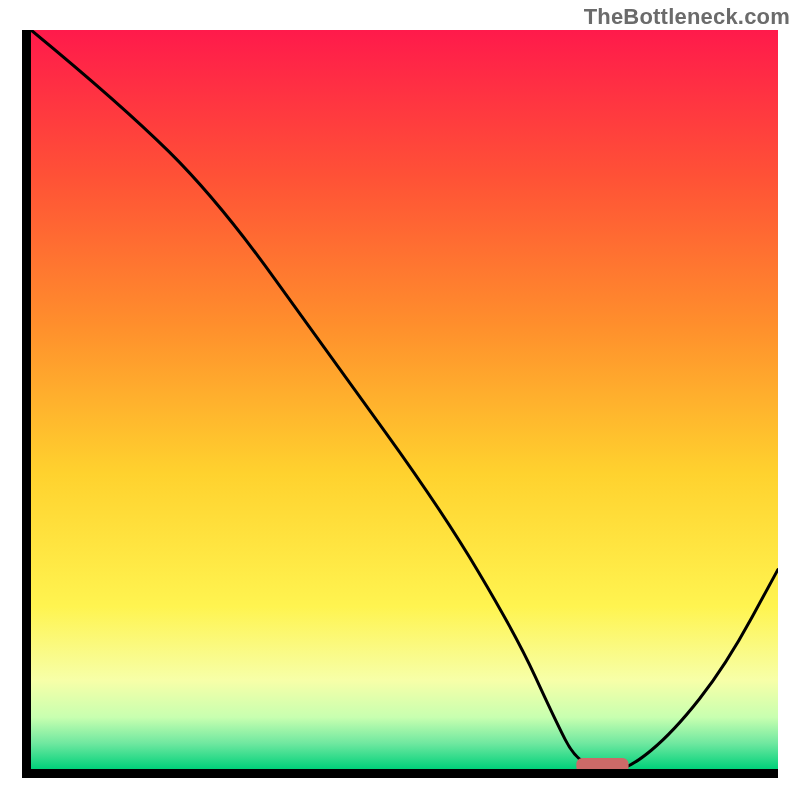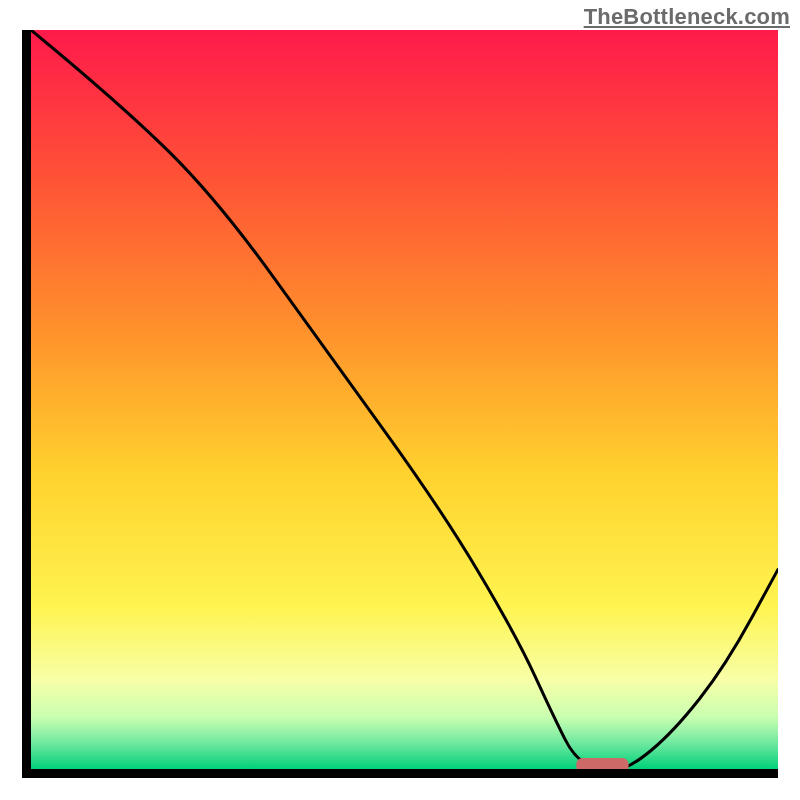--- a/index.html
+++ b/index.html
@@ -18,21 +18,20 @@
   }
   .watermark {
     position: absolute;
     top: 4px;
     right: 10px;
     font-size: 22px;
     font-weight: 600;
     color: #6b6b6b;
     letter-spacing: 0.2px;
     z-index: 5;
-    text-decoration: underline;
   }
   .plot-outer {
     position: absolute;
     left: 22px;
     top: 30px;
     width: 756px;   
     height: 748px;  
   }
   
   .axis-left {

